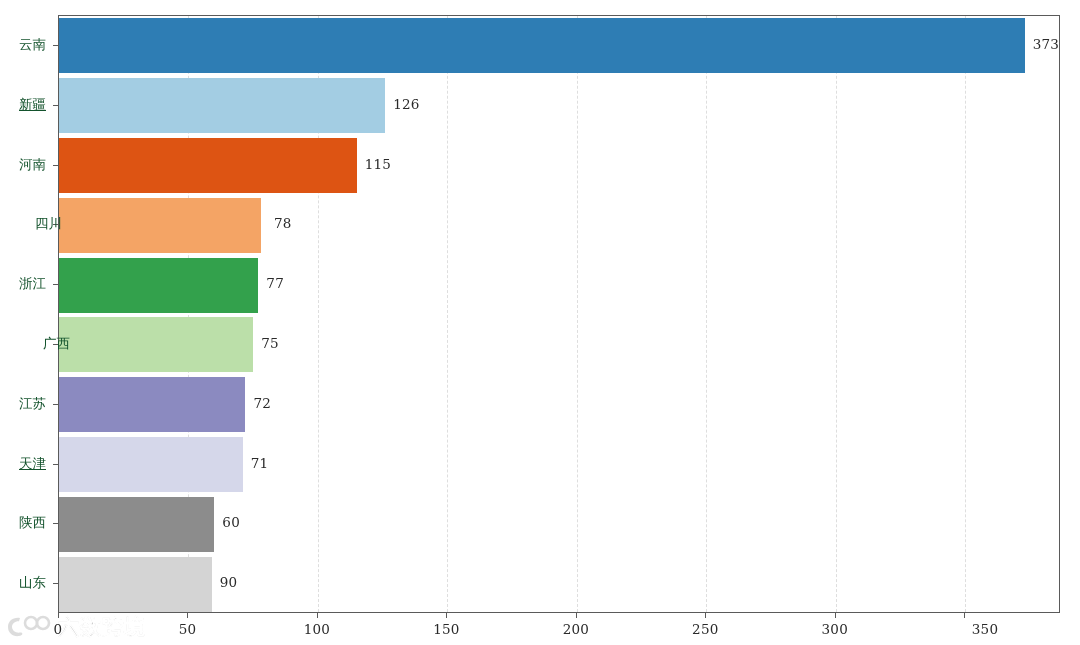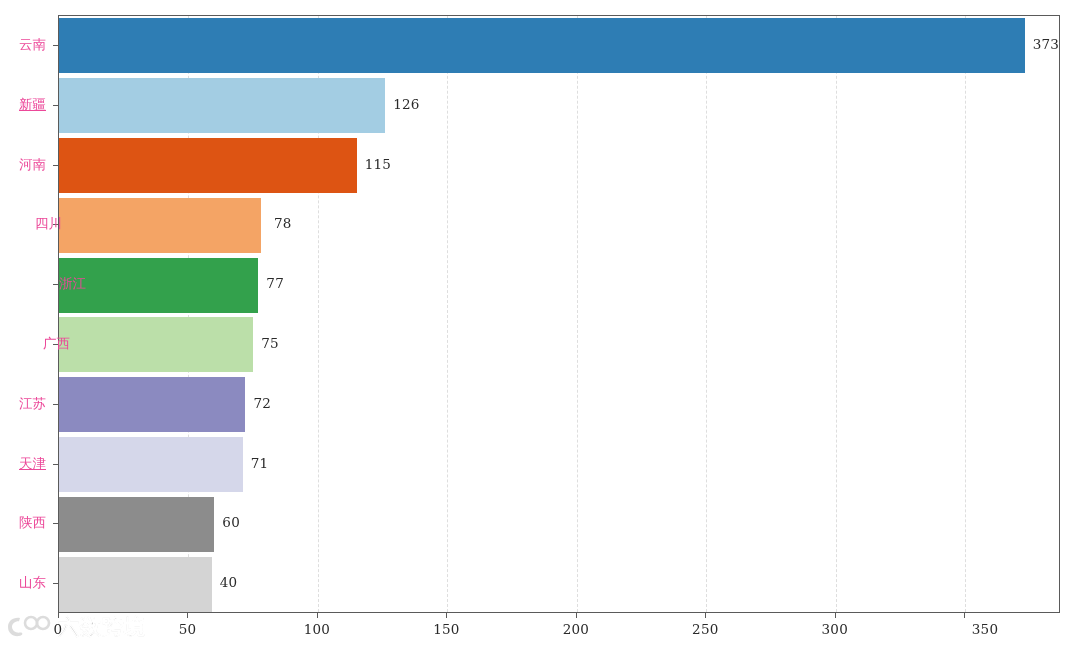--- a/index.html
+++ b/index.html
@@ -73,21 +73,21 @@
     font-family: "DejaVu Serif", "Liberation Serif", serif;
     white-space: nowrap;
     letter-spacing: 0.2px;
   }
 
   
   .y-tick-label {
     position: absolute;
     right: 1080px;
     font-size: 13.5px;
-    color: #ec4899;
+    color: #14532d;
     white-space: nowrap;
     text-align: right;
   }
   .y-tick-mark {
     position: absolute;
     width: 5px;
     height: 0;
     border-top: 1.2px solid #5a5a5a;
   }
 
@@ -160,21 +160,21 @@
   <div id="y-axis">
       <div class="y-tick-mark" style="left: 53px; top: 44.9px;"></div>
       <div class="y-tick-label" style="right: auto; left: 0px; width: 46px; top: 35.9px;">云南</div>
       <div class="y-tick-mark" style="left: 53px; top: 104.7px;"></div>
       <div class="y-tick-label" style="right: auto; left: 0px; width: 46px; top: 95.7px; text-decoration: underline;">新疆</div>
       <div class="y-tick-mark" style="left: 53px; top: 164.5px;"></div>
       <div class="y-tick-label" style="right: auto; left: 0px; width: 46px; top: 155.5px;">河南</div>
       <div class="y-tick-mark" style="left: 53px; top: 224.3px;"></div>
       <div class="y-tick-label" style="right: auto; left: 16px; width: 46px; top: 215.3px;">四川</div>
       <div class="y-tick-mark" style="left: 53px; top: 284.1px;"></div>
-      <div class="y-tick-label" style="right: auto; left: 0px; width: 46px; top: 275.1px; padding-left: 40px;">浙江</div>
+      <div class="y-tick-label" style="right: auto; left: 0px; width: 46px; top: 275.1px;">浙江</div>
       <div class="y-tick-mark" style="left: 53px; top: 343.9px;"></div>
       <div class="y-tick-label" style="right: auto; left: 0px; width: 46px; top: 334.9px; margin-left: 24px;">广西</div>
       <div class="y-tick-mark" style="left: 53px; top: 403.7px;"></div>
       <div class="y-tick-label" style="right: auto; left: 0px; width: 46px; top: 394.7px;">江苏</div>
       <div class="y-tick-mark" style="left: 53px; top: 463.5px;"></div>
       <div class="y-tick-label" style="right: auto; left: 0px; width: 46px; top: 454.5px; text-decoration: underline;">天津</div>
       <div class="y-tick-mark" style="left: 53px; top: 523.3px;"></div>
       <div class="y-tick-label" style="right: auto; left: 0px; width: 46px; top: 514.3px;">陕西</div>
       <div class="y-tick-mark" style="left: 53px; top: 583.1px;"></div>
       <div class="y-tick-label" style="right: auto; left: 0px; width: 46px; top: 574.1px;">山东</div>
@@ -200,21 +200,21 @@
   <div id="value-labels">
       <div class="value-label" style="left: 1032.75px; top: 35.9px;">373</div>
       <div class="value-label" style="left: 393.233px; top: 95.7px;">126</div>
       <div class="value-label" style="left: 364.752px; top: 155.5px;">115</div>
       <div class="value-label" style="left: 274px; top: 215.3px;">78</div>
       <div class="value-label" style="left: 266.364px; top: 275.1px;">77</div>
       <div class="value-label" style="left: 261.186px; top: 334.9px;">75</div>
       <div class="value-label" style="left: 253.419px; top: 394.7px;">72</div>
       <div class="value-label" style="left: 250.829px; top: 454.5px;">71</div>
       <div class="value-label" style="left: 222.349px; top: 514.3px;">60</div>
-      <div class="value-label" style="left: 219.76px; top: 574.1px;">40</div>
+      <div class="value-label" style="left: 219.76px; top: 574.1px;">90</div>
     </div>
 
   <div id="watermark">
     <span id="watermark-logo">
       <svg width="46" height="26" viewBox="0 0 46 26">
         <path d="M14,4 C7,3 2,7 2,13 C2,19 7,23 13,22 C16,21.5 17,20 16,19 C15,18 13,19 11,18.5 C8,17.8 6,15.6 6,13 C6,9.6 9,7 13,7.2 Z" fill="#8d8d8d"></path>
         <circle cx="25" cy="9" r="6" fill="none" stroke="#8d8d8d" stroke-width="2.6"></circle>
         <circle cx="37" cy="9" r="6" fill="none" stroke="#8d8d8d" stroke-width="2.6"></circle>
       </svg>
     </span>

